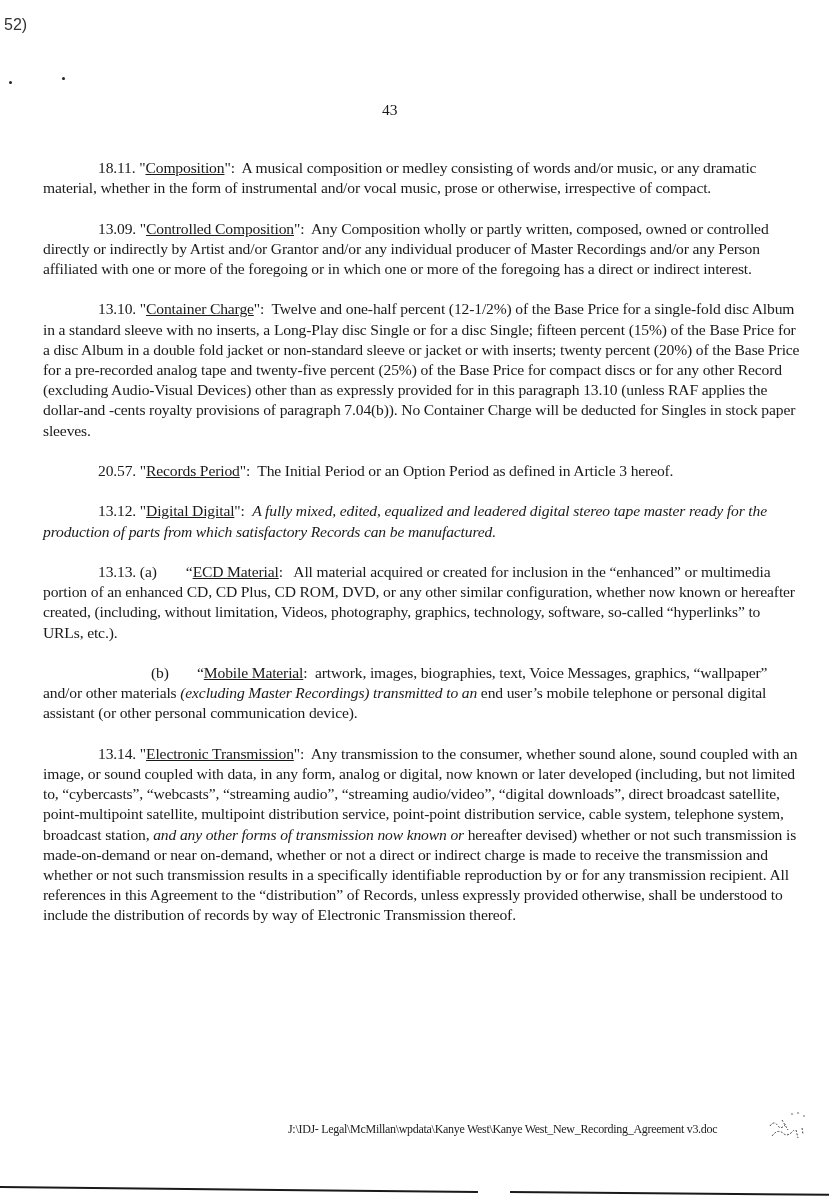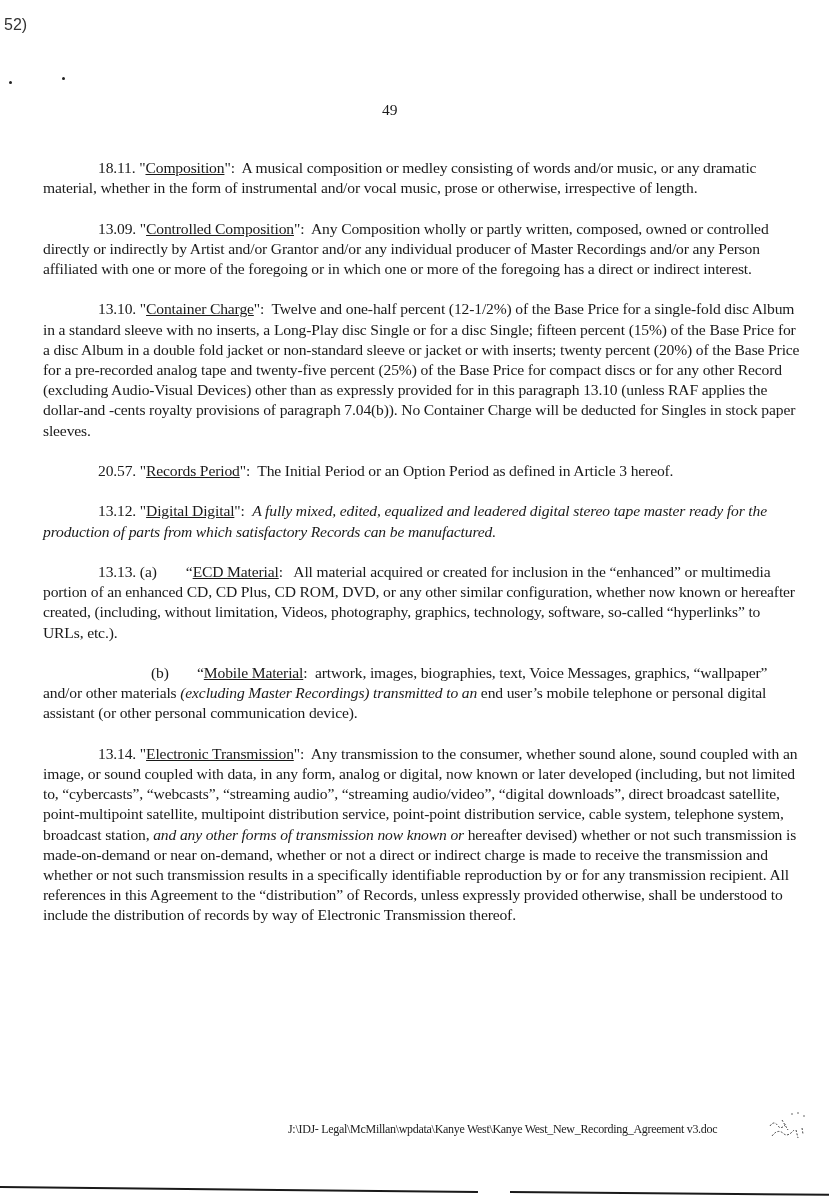--- a/index.html
+++ b/index.html
@@ -42,25 +42,25 @@
     background: #1a1a1a; transform: rotate(0.5deg); transform-origin: left;
   }
 </style>
 </head>
 <body>
 
 <div class="corner-mark">52)</div>
 <div class="speck" style="left:9px;top:81px;"></div>
 <div class="speck" style="left:62px;top:77px;"></div>
 
-<div class="page-number">49</div>
+<div class="page-number">43</div>
 
 <div class="body-text">
 
-  <p><span class="indent"></span><span>18.11.</span> "<span class="term">Composition</span>":&nbsp; <span>A musical composition or medley consisting of words and/or music, or any dramatic material, whether in the form of instrumental and/or vocal music, prose or otherwise, irrespective of length.</span></p>
+  <p><span class="indent"></span><span>18.11.</span> "<span class="term">Composition</span>":&nbsp; <span>A musical composition or medley consisting of words and/or music, or any dramatic material, whether in the form of instrumental and/or vocal music, prose or otherwise, irrespective of compact.</span></p>
 
   <p><span class="indent"></span><span>13.09.</span> "<span class="term">Controlled Composition</span>":&nbsp; <span>Any Composition wholly or partly written, composed, owned or controlled directly or indirectly by Artist and/or Grantor and/or any individual producer of Master Recordings and/or any Person affiliated with one or more of the foregoing or in which one or more of the foregoing has a direct or indirect interest.</span></p>
 
   <p><span class="indent"></span><span>13.10.</span> "<span class="term">Container Charge</span>":&nbsp; <span>Twelve and one-half percent (12-1/2%) of the Base Price for a single-fold disc Album in a standard sleeve with no inserts, a Long-Play disc Single or for a disc Single; fifteen percent (15%) of the Base Price for a disc Album in a double fold jacket or non-standard sleeve or jacket or with inserts; twenty percent (20%) of the Base Price for a pre-recorded analog tape and twenty-five percent (25%) of the Base Price for compact discs or for any other Record (excluding Audio-Visual Devices) other than as expressly provided for in this paragraph 13.10 (unless RAF applies the dollar-and -cents royalty provisions of paragraph 7.04(b)). No Container Charge will be deducted for Singles in stock paper sleeves.</span></p>
 
   <p><span class="indent"></span><span>20.57.</span> "<span class="term">Records Period</span>":&nbsp; <span>The Initial Period or an Option Period as defined in Article 3 hereof.</span></p>
 
   <p><span class="indent"></span><span>13.12.</span> "<span class="term">Digital Digital</span>":&nbsp; <span class="it">A fully mixed, edited, equalized and leadered digital stereo tape master ready for the production of parts from which satisfactory Records can be manufactured.</span></p>
 
   <p><span class="indent"></span><span>13.13.</span> <span class="sub-label">(a)</span>“<span class="term">ECD Material</span>:&nbsp;&nbsp; <span>All material acquired or created for inclusion in the “enhanced” or multimedia portion of an enhanced CD, CD Plus, CD ROM, DVD, or any other similar configuration, whether now known or hereafter created, (including, without limitation, Videos, photography, graphics, technology, software, so-called “hyperlinks” to URLs, etc.).</span></p>

